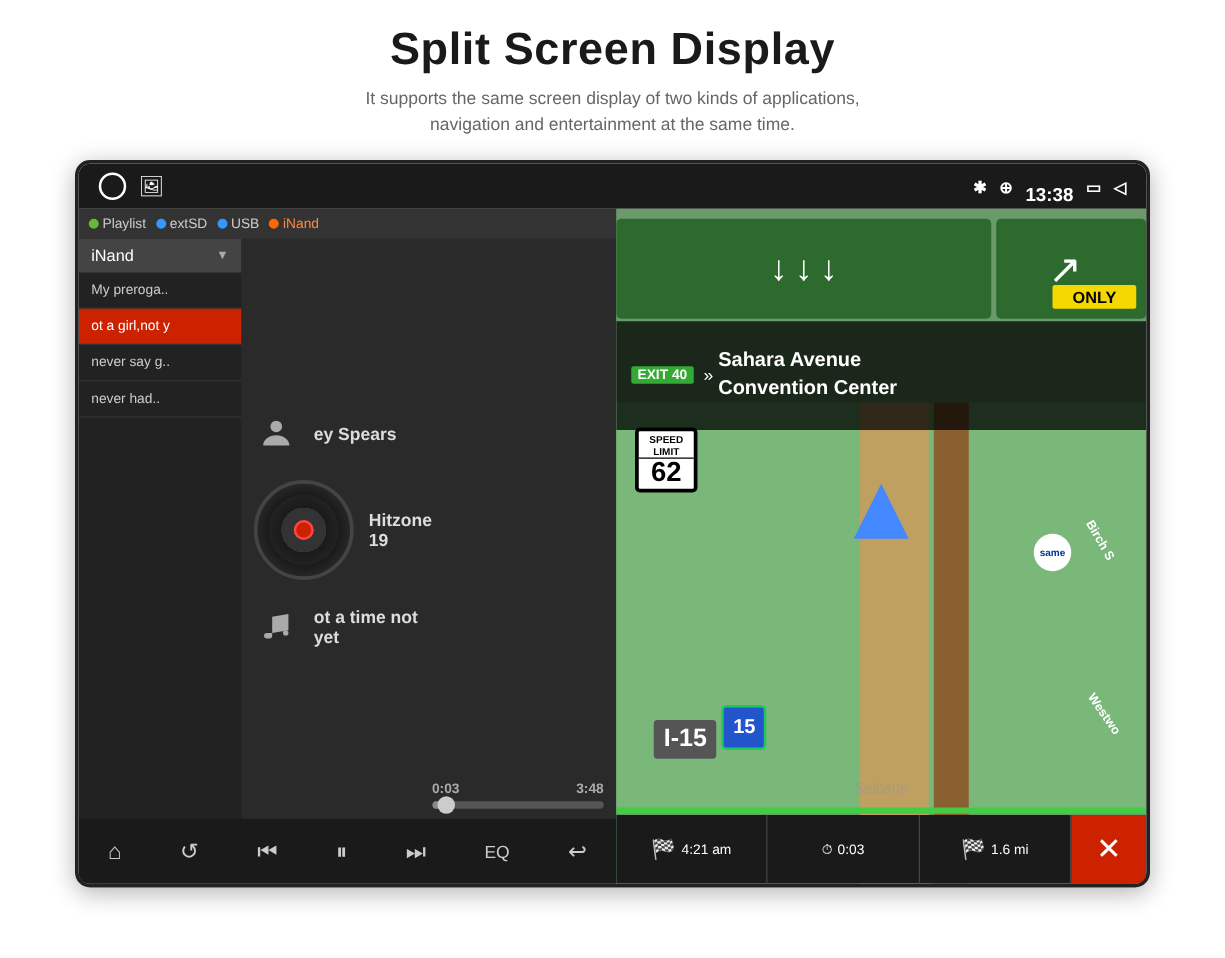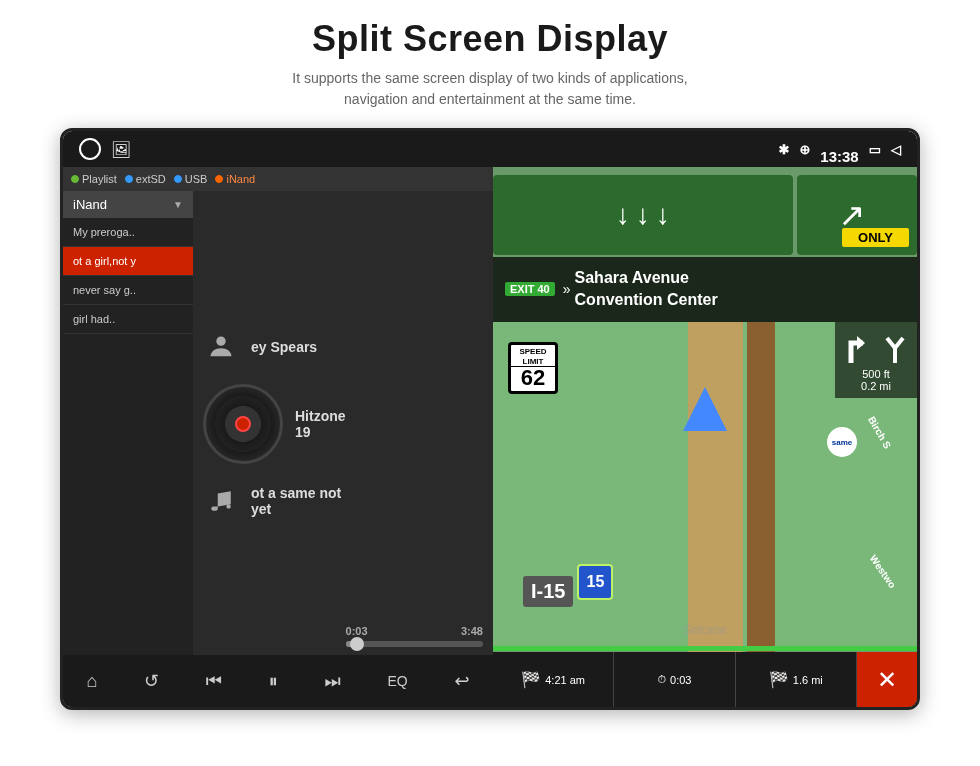--- a/index.html
+++ b/index.html
@@ -387,21 +387,21 @@
     }
 
     
     .nav-exit-box {
       position: absolute;
       top: 90px;
       left: 0;
       right: 0;
       background: rgba(0,0,0,0.75);
       color: #fff;
-      padding: 10px 12px;
+      padding: 21px 12px;
       font-size: 14px;
     }
 
     .exit-number {
       background: #33aa33;
       color: #fff;
       font-size: 11px;
       font-weight: bold;
       padding: 1px 5px;
       border-radius: 2px;
@@ -451,21 +451,21 @@
       background: #2255cc;
       color: #fff;
       font-size: 16px;
       font-weight: bold;
       width: 36px;
       height: 36px;
       display: flex;
       align-items: center;
       justify-content: center;
       border-radius: 4px;
-      border: 2px solid #bef264;
+      border: 2px solid #22c55e;
     }
 
     
     .speed-limit-box {
       position: absolute;
       top: 175px;
       left: 15px;
     }
 
     .speed-limit-sign {
@@ -688,21 +688,21 @@
       <div class="music-body">
 
         <div class="playlist-sidebar">
           <div class="playlist-header">
             <span>iNand</span>
             <span class="dropdown-arrow">▼</span>
           </div>
           <div class="playlist-item">My preroga..</div>
           <div class="playlist-item active-red">ot a girl,not y</div>
           <div class="playlist-item">never say g..</div>
-          <div class="playlist-item">girl had..</div>
+          <div class="playlist-item">never had..</div>
         </div>
 
         <div class="player-main">
 
           <div class="track-info">
 
             <div class="track-row">
               <div class="track-icon">
 
                 <svg width="28" height="28" viewBox="0 0 24 24" fill="#aaa">
@@ -722,21 +722,21 @@
               <span class="track-text">Hitzone 19</span>
             </div>
 
             <div class="track-row">
               <div class="track-icon">
                 <svg width="26" height="26" viewBox="0 0 24 24" fill="#aaa">
                   <path d="M9 17H5a2 2 0 0 0 0 4h2a2 2 0 0 0 2-2V5l12-2v12"></path>
                   <circle cx="19" cy="17" r="2" fill="#aaa"></circle>
                 </svg>
               </div>
-              <span class="track-text">ot a same not yet</span>
+              <span class="track-text">ot a time not yet</span>
             </div>
 
           </div>
 
           <div class="progress-section">
             <div class="progress-times">
               <span>0:03</span>
               <span>3:48</span>
             </div>
             <div class="progress-bar-track">
@@ -789,37 +789,20 @@
           </div>
         </div>
 
         <div class="speed-limit-box">
           <div class="speed-limit-sign">
             <div class="speed-label">SPEED<br>LIMIT</div>
             <div class="speed-number">62</div>
           </div>
         </div>
 
-        <div class="turn-info-box">
-          <div style="display:flex; flex-direction:column; align-items:center;">
-            <div style="display:flex; gap:6px; align-items:center;">
-
-              <svg width="32" height="40" viewBox="0 0 32 40" fill="none">
-                <path d="M8 35 L8 15 L20 15" stroke="white" stroke-width="5" fill="none"></path>
-                <path d="M14 8 L22 15 L14 22" fill="white"></path>
-              </svg>
-
-              <svg width="28" height="40" viewBox="0 0 28 40" fill="none">
-                <path d="M14 35 L14 20 M14 20 L6 10 M14 20 L22 10" stroke="white" stroke-width="4" fill="none"></path>
-              </svg>
-            </div>
-            <div class="turn-distance">500 ft</div>
-            <div class="turn-distance">0.2 mi</div>
-          </div>
-        </div>
 
         <div class="here-logo">same</div>
 
         <div class="nav-direction"></div>
 
         <span class="road-label" style="top: 260px; right: 20px; transform: rotate(60deg);">Birch S</span>
         <span class="road-label" style="bottom: 130px; right: 15px; transform: rotate(55deg);">Westwo</span>
 
         <div class="highway-badge-container">
           <div class="highway-text">I-15</div>

